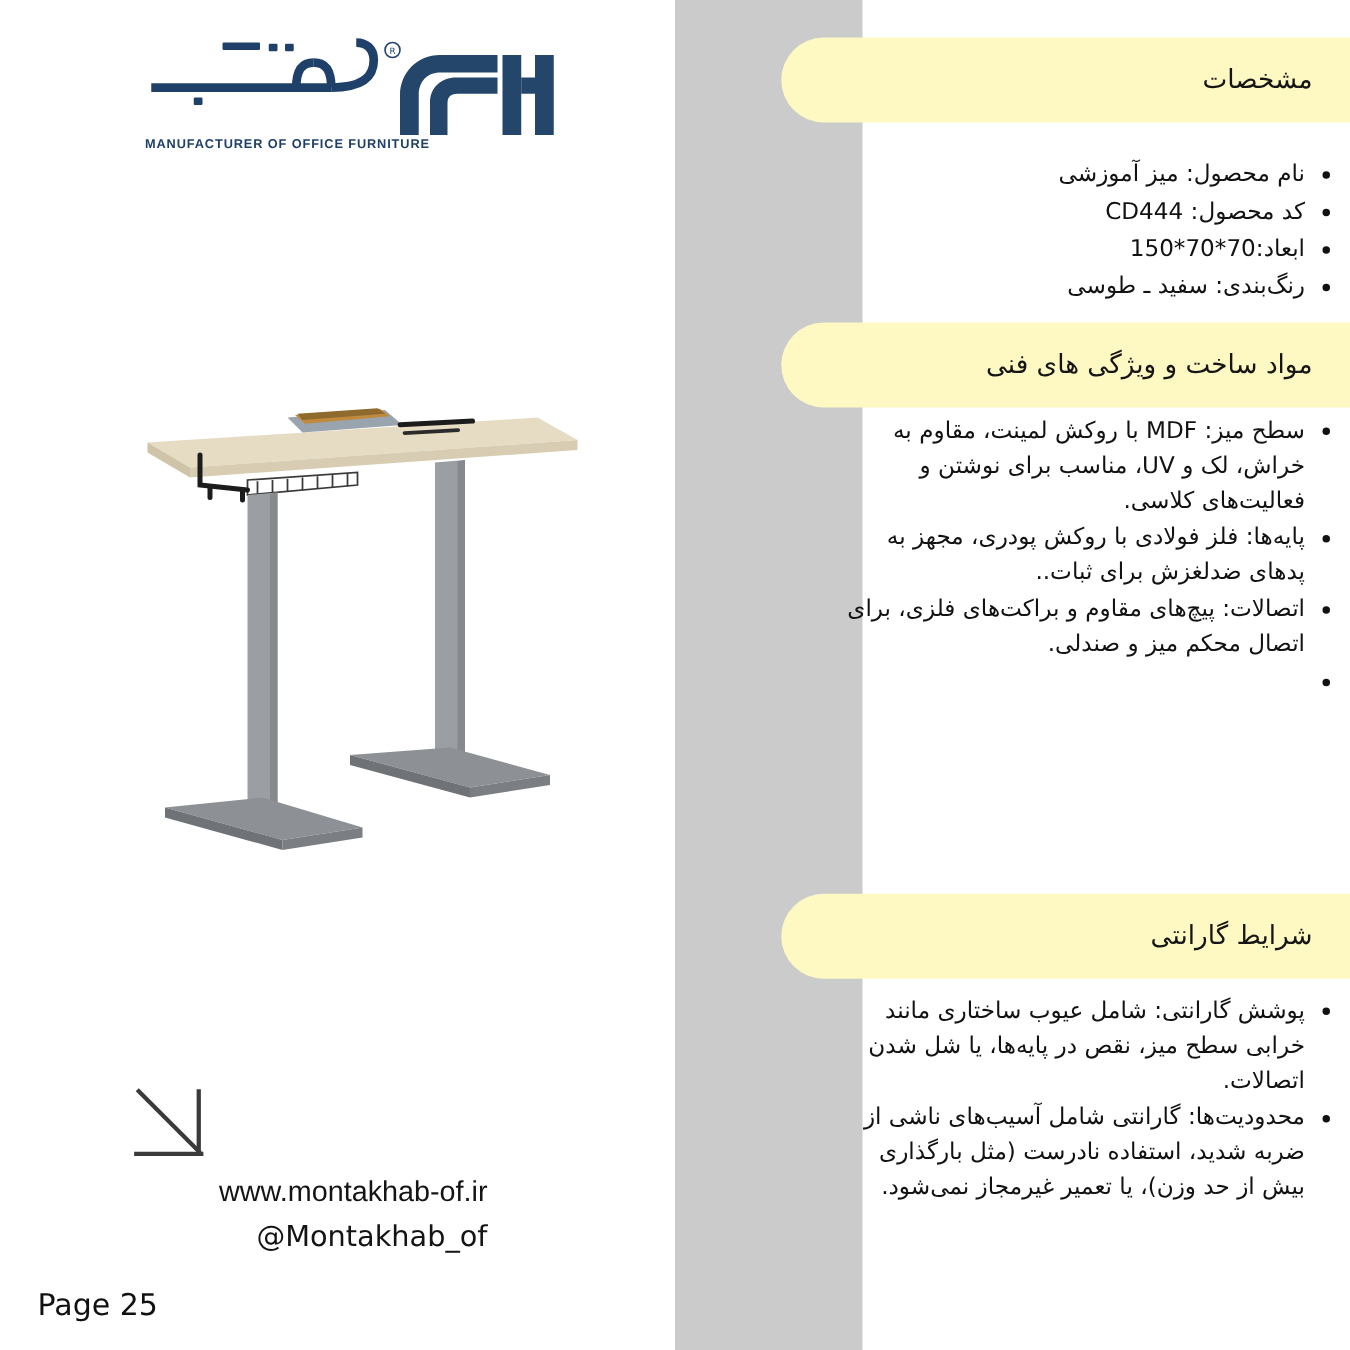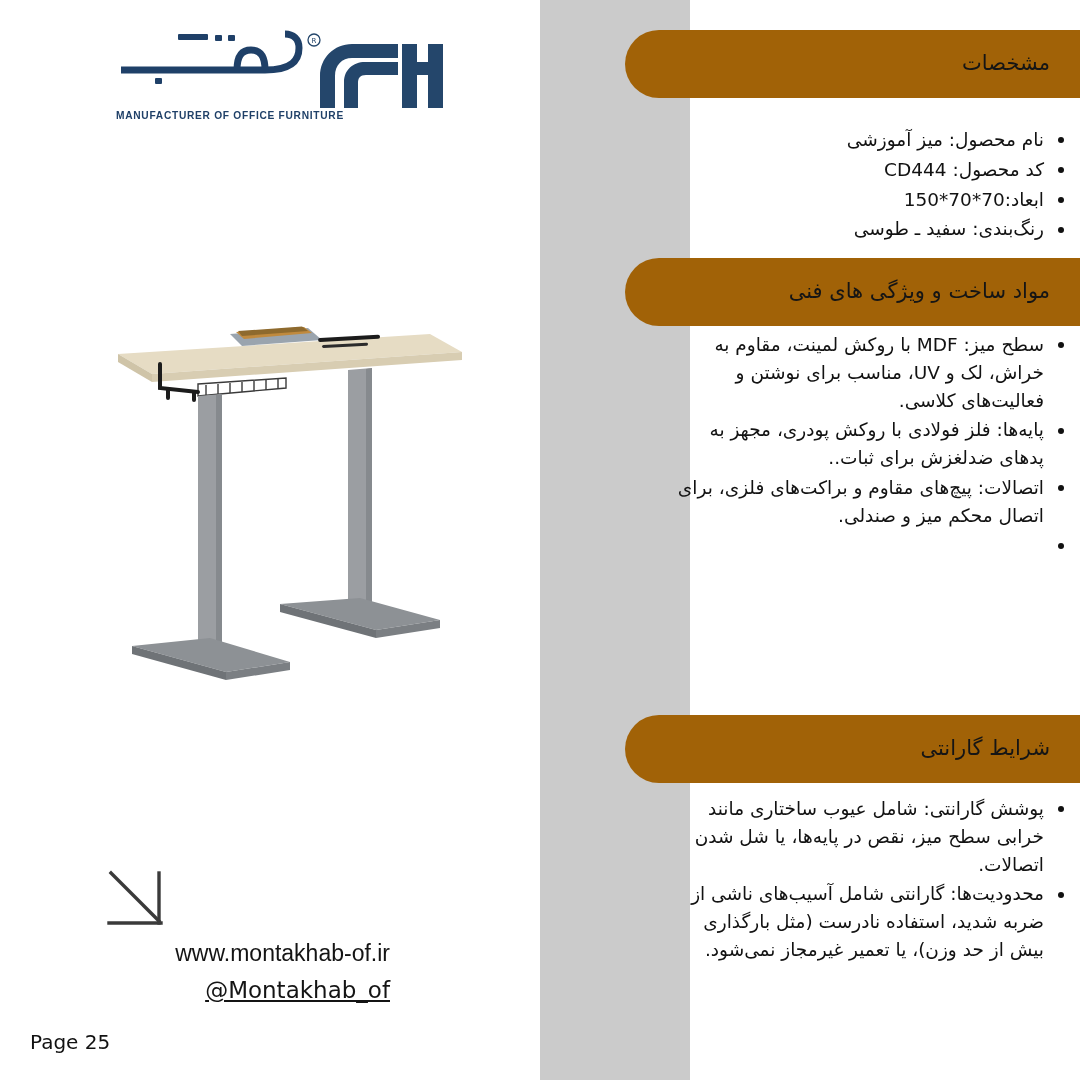--- a/index.html
+++ b/index.html
@@ -38,37 +38,37 @@
   .site-line{
     position:absolute;left:0;top:78px;width:370px;
     text-align:right;direction:ltr;
     font-family:Liberation Sans, sans-serif;
     font-size:23px;color:#141414;white-space:nowrap;
   }
   .handle-line{
     position:absolute;left:0;top:115px;width:370px;
     text-align:right;direction:ltr;
     font-family:"DejaVu Sans",sans-serif;
-    font-size:23px;color:#141414;white-space:nowrap;text-decoration:underline;
+    font-size:23px;color:#141414;white-space:nowrap;
   }
   .page-num{
     position:absolute;left:10px;top:168px;
     direction:ltr;text-align:left;
     font-family:"DejaVu Sans",sans-serif;
-    font-size:20px;color:#111;white-space:nowrap;
+    font-size:24px;color:#111;white-space:nowrap;
   }
 
   
   .right-col{position:absolute;left:625px;top:0;width:455px;height:1080px;z-index:4;}
 
   .section{position:absolute;left:0;width:455px;}
 
   .section-pill{
     position:relative;width:455px;height:68px;
-    background:#a16207;
+    background:#fef9c3;
     border-top-left-radius:34px;border-bottom-left-radius:34px;
     box-sizing:border-box;
     display:flex;align-items:center;justify-content:flex-start;
     padding-right:30px;
   }
   .section-title{
     width:100%;text-align:right;direction:rtl;
     font-family:"DejaVu Sans",sans-serif;
     font-size:21px;font-weight:400;color:#151515;
     line-height:1.2;white-space:nowrap;

